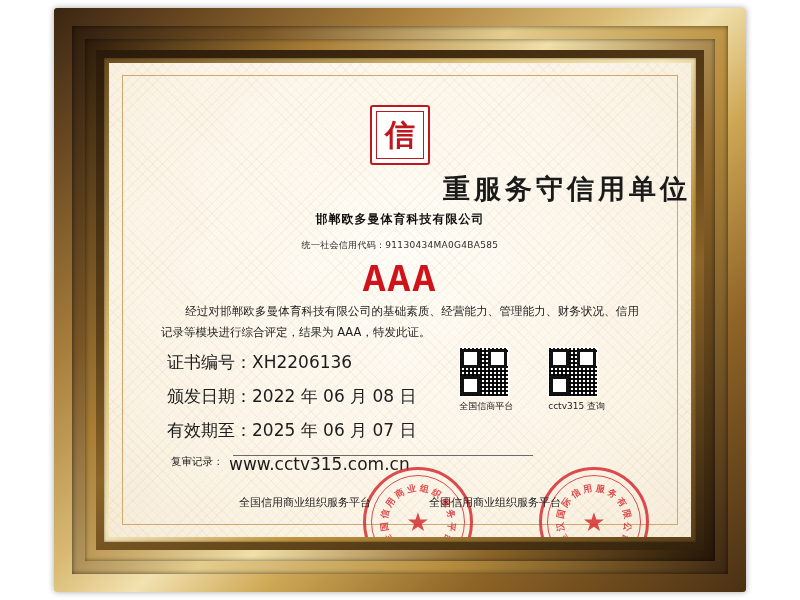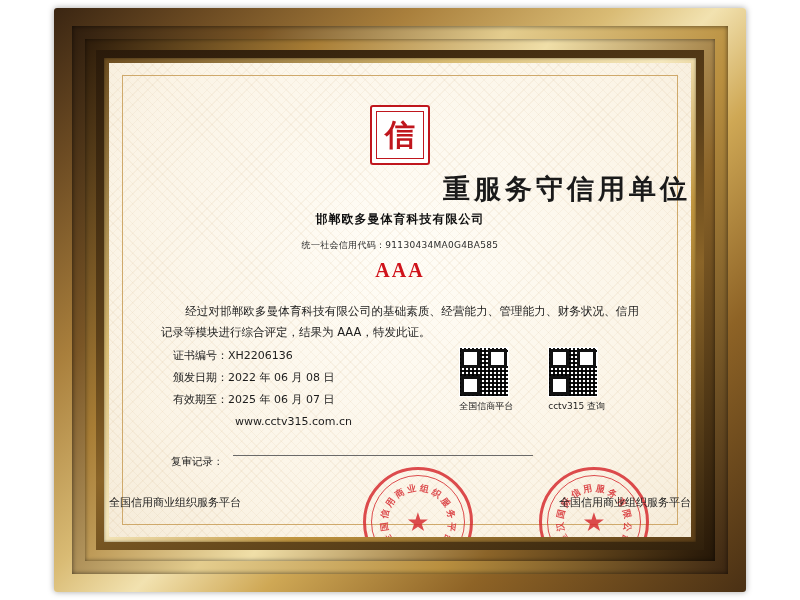--- a/index.html
+++ b/index.html
@@ -164,44 +164,44 @@
     font-size: 9px;
     letter-spacing: 0.3px;
     color: #2b2b2b;
   }
   .rating {
     position: absolute;
     left: 0;
     right: 0;
     top: 196px;
     text-align: center;
-    font-size: 20px;
+    font-size: 38px;
     font-weight: 700;
     letter-spacing: 2px;
     color: #d0131b;
-    font-family: Liberation Serif, serif;
+    font-family: Liberation Mono, monospace;
   }
 
   .statement {
     position: absolute;
     left: 52px;
     right: 52px;
     top: 238px;
     font-size: 11.5px;
     line-height: 1.85;
     color: #1c1c1c;
     text-align: justify;
   }
   .statement .indent { display: inline-block; width: 24px; }
 
   .details {
     position: absolute;
-    left: 64px;
+    left: 58px;
     top: 282px;
-    font-size: 11px;
+    font-size: 17px;
     line-height: 2.0;
     color: #1c1c1c;
   }
   .details .row { white-space: nowrap; }
   .details .link {
     display: block;
     margin-left: 62px;
     color: #1c1c1c;
   }
 
@@ -306,21 +306,21 @@
     transform-origin: 0 0;
     white-space: nowrap;
   }
 
   .org-labels {
     position: absolute;
     left: 0;
     right: 0;
     top: 432px;
     display: flex;
-    justify-content: space-between;
+    justify-content: center;
     gap: 58px;
     font-size: 11px;
     color: #1c1c1c;
   }
 </style>
 </head>
 <body>
 
 <div id="stage">
 

